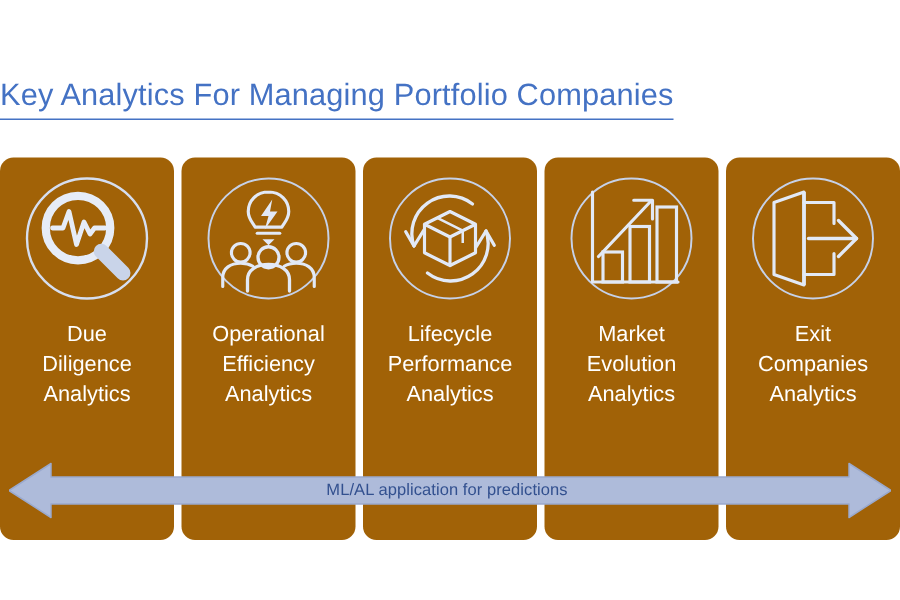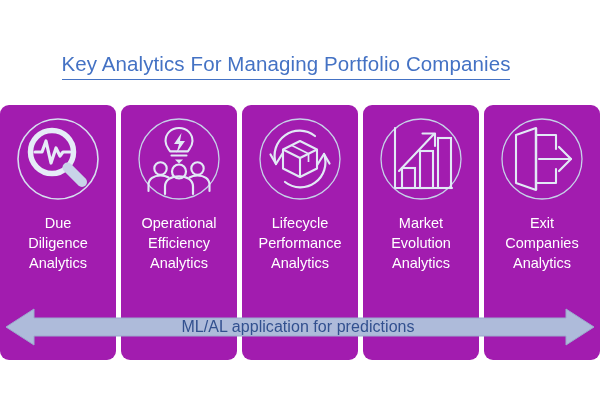--- a/index.html
+++ b/index.html
@@ -14,21 +14,21 @@
     overflow: hidden;
     position: relative;
   }
 
   
   #slide-title {
     position: absolute;
     top: 52px;
     left: 0;
     width: 572px;
-    text-align: center;
+    text-align: left;
     font-size: 20.5px;
     color: #4472C4;
     letter-spacing: 0.1px;
     white-space: nowrap;
   }
   #slide-title .title-text {
     border-bottom: 1.5px solid #4472C4;
     padding-bottom: 3px;
     display: inline-block;
   }
@@ -38,21 +38,21 @@
     position: absolute;
     top: 105px;
     left: 0;
     width: 600px;
     height: 255px;
     display: flex;
     gap: 5px;
   }
   .card {
     flex: 1 1 0;
-    background: #a21caf;
+    background: #a16207;
     border-radius: 9px;
     position: relative;
     display: flex;
     flex-direction: column;
     align-items: center;
     overflow: hidden;
   }
   .card:first-child { border-top-left-radius: 9px; border-bottom-left-radius: 9px; }
 
   .card-icon {
@@ -90,21 +90,21 @@
   #ml-arrow-label {
     position: absolute;
     left: 0;
     top: 307px;
     width: 596px;
     height: 40px;
     display: flex;
     align-items: center;
     justify-content: center;
     color: #32508F;
-    font-size: 16px;
+    font-size: 11px;
     letter-spacing: 0.05px;
     white-space: nowrap;
   }
 </style>
 </head>
 <body>
 
 <div id="slide-title">
   <span class="title-text">Key Analytics For Managing Portfolio Companies</span>
 </div>

